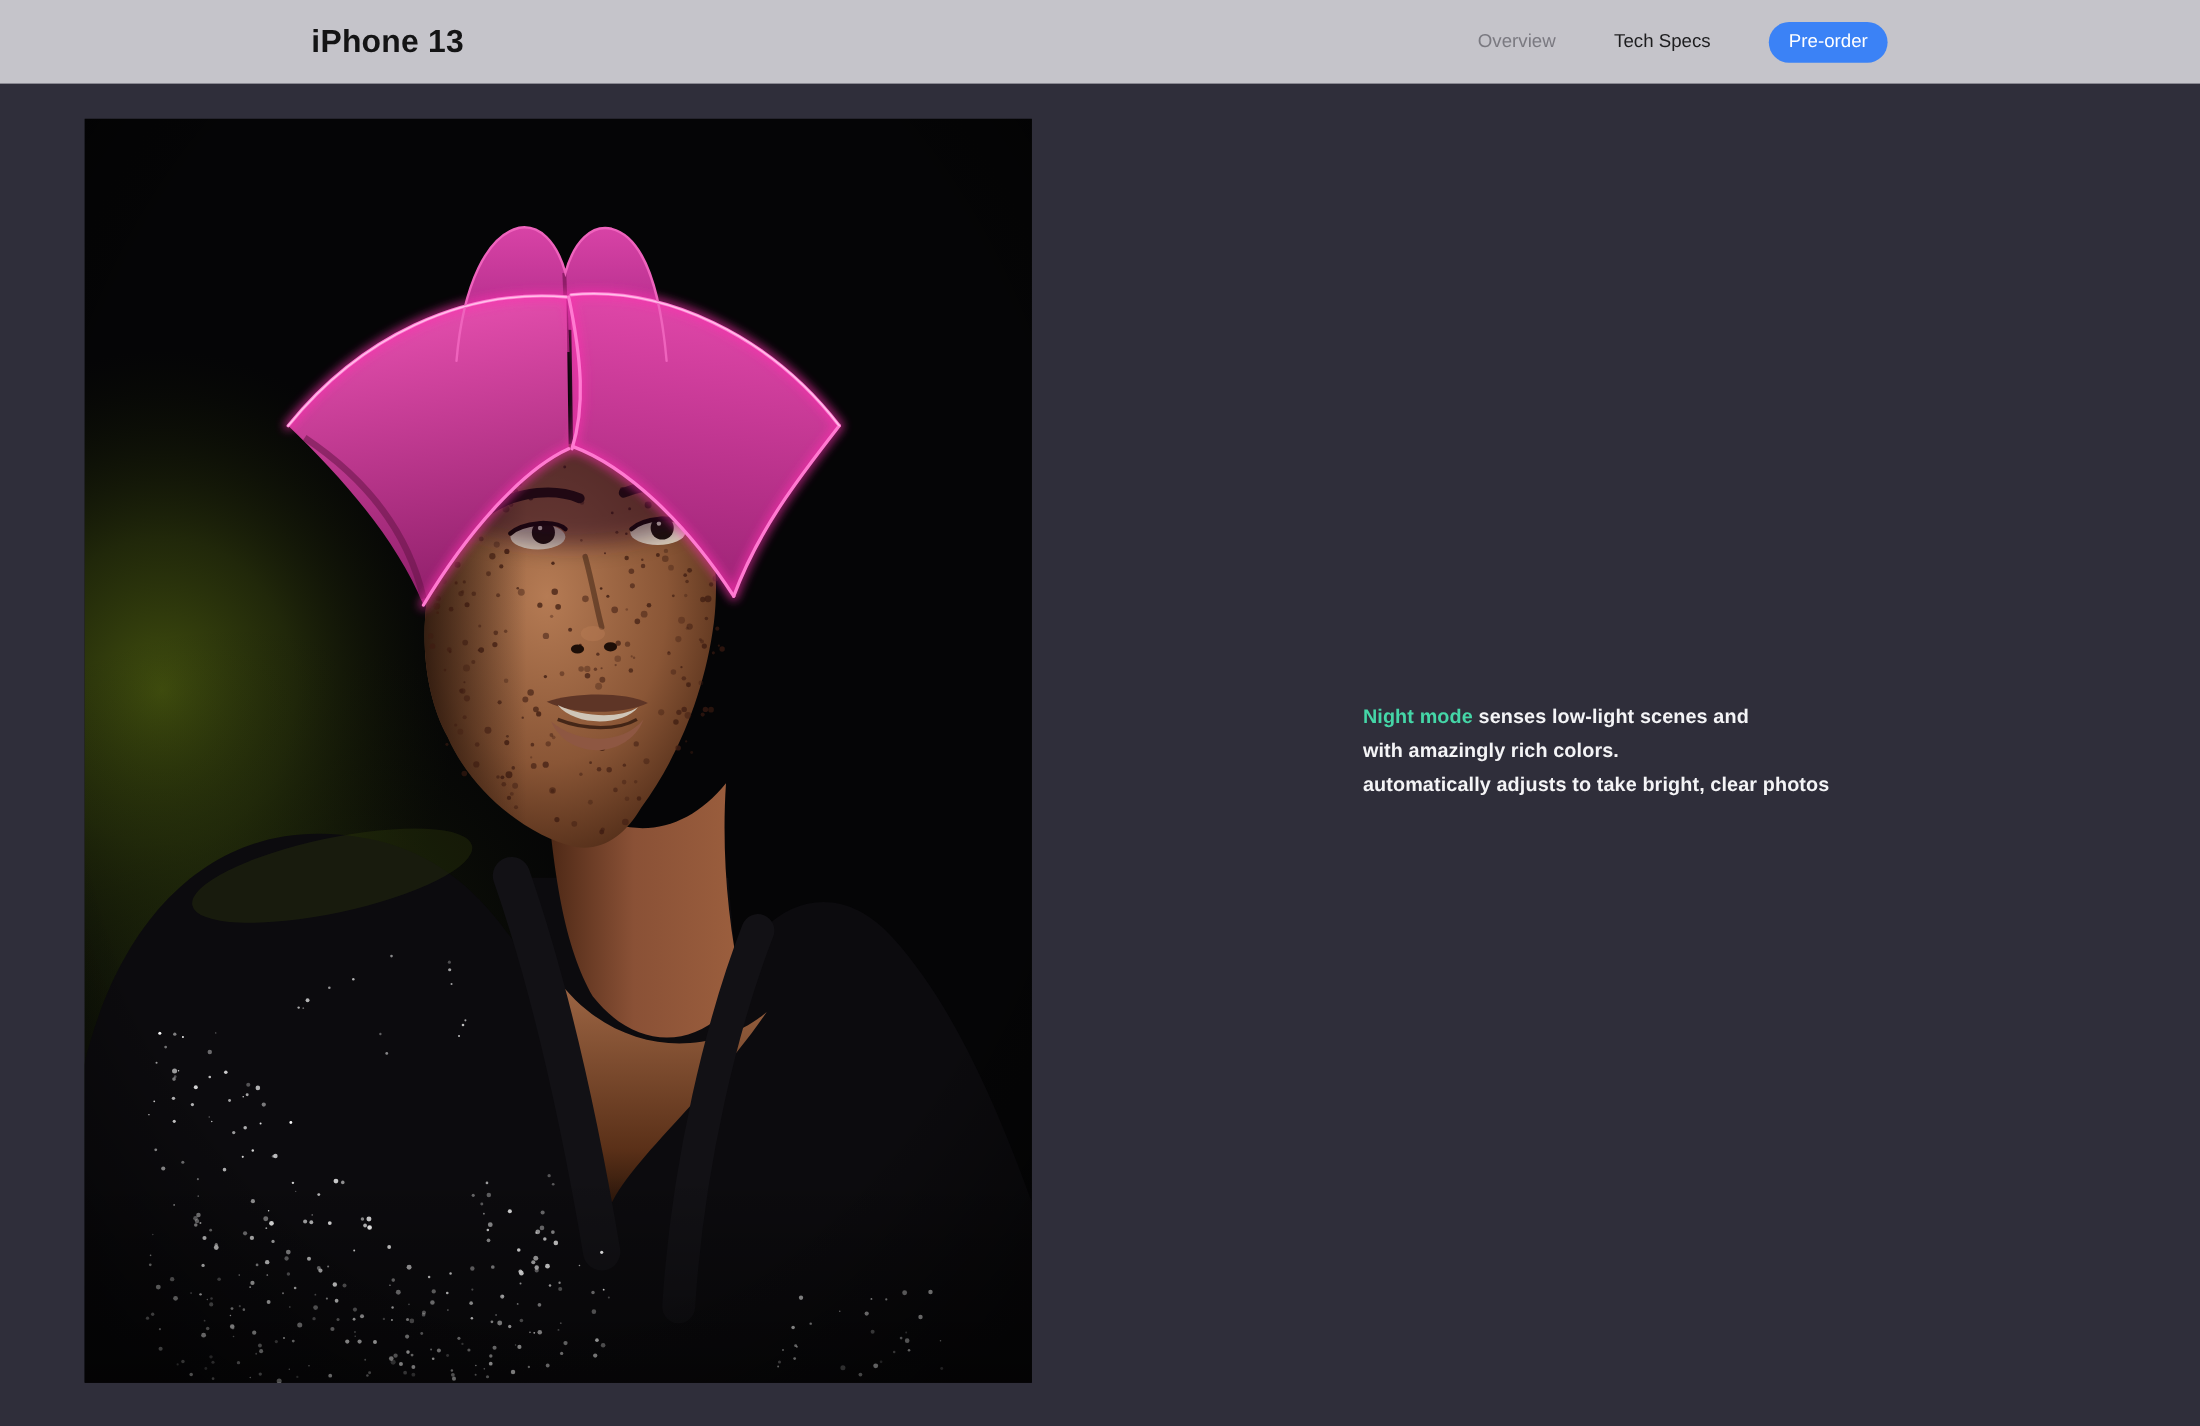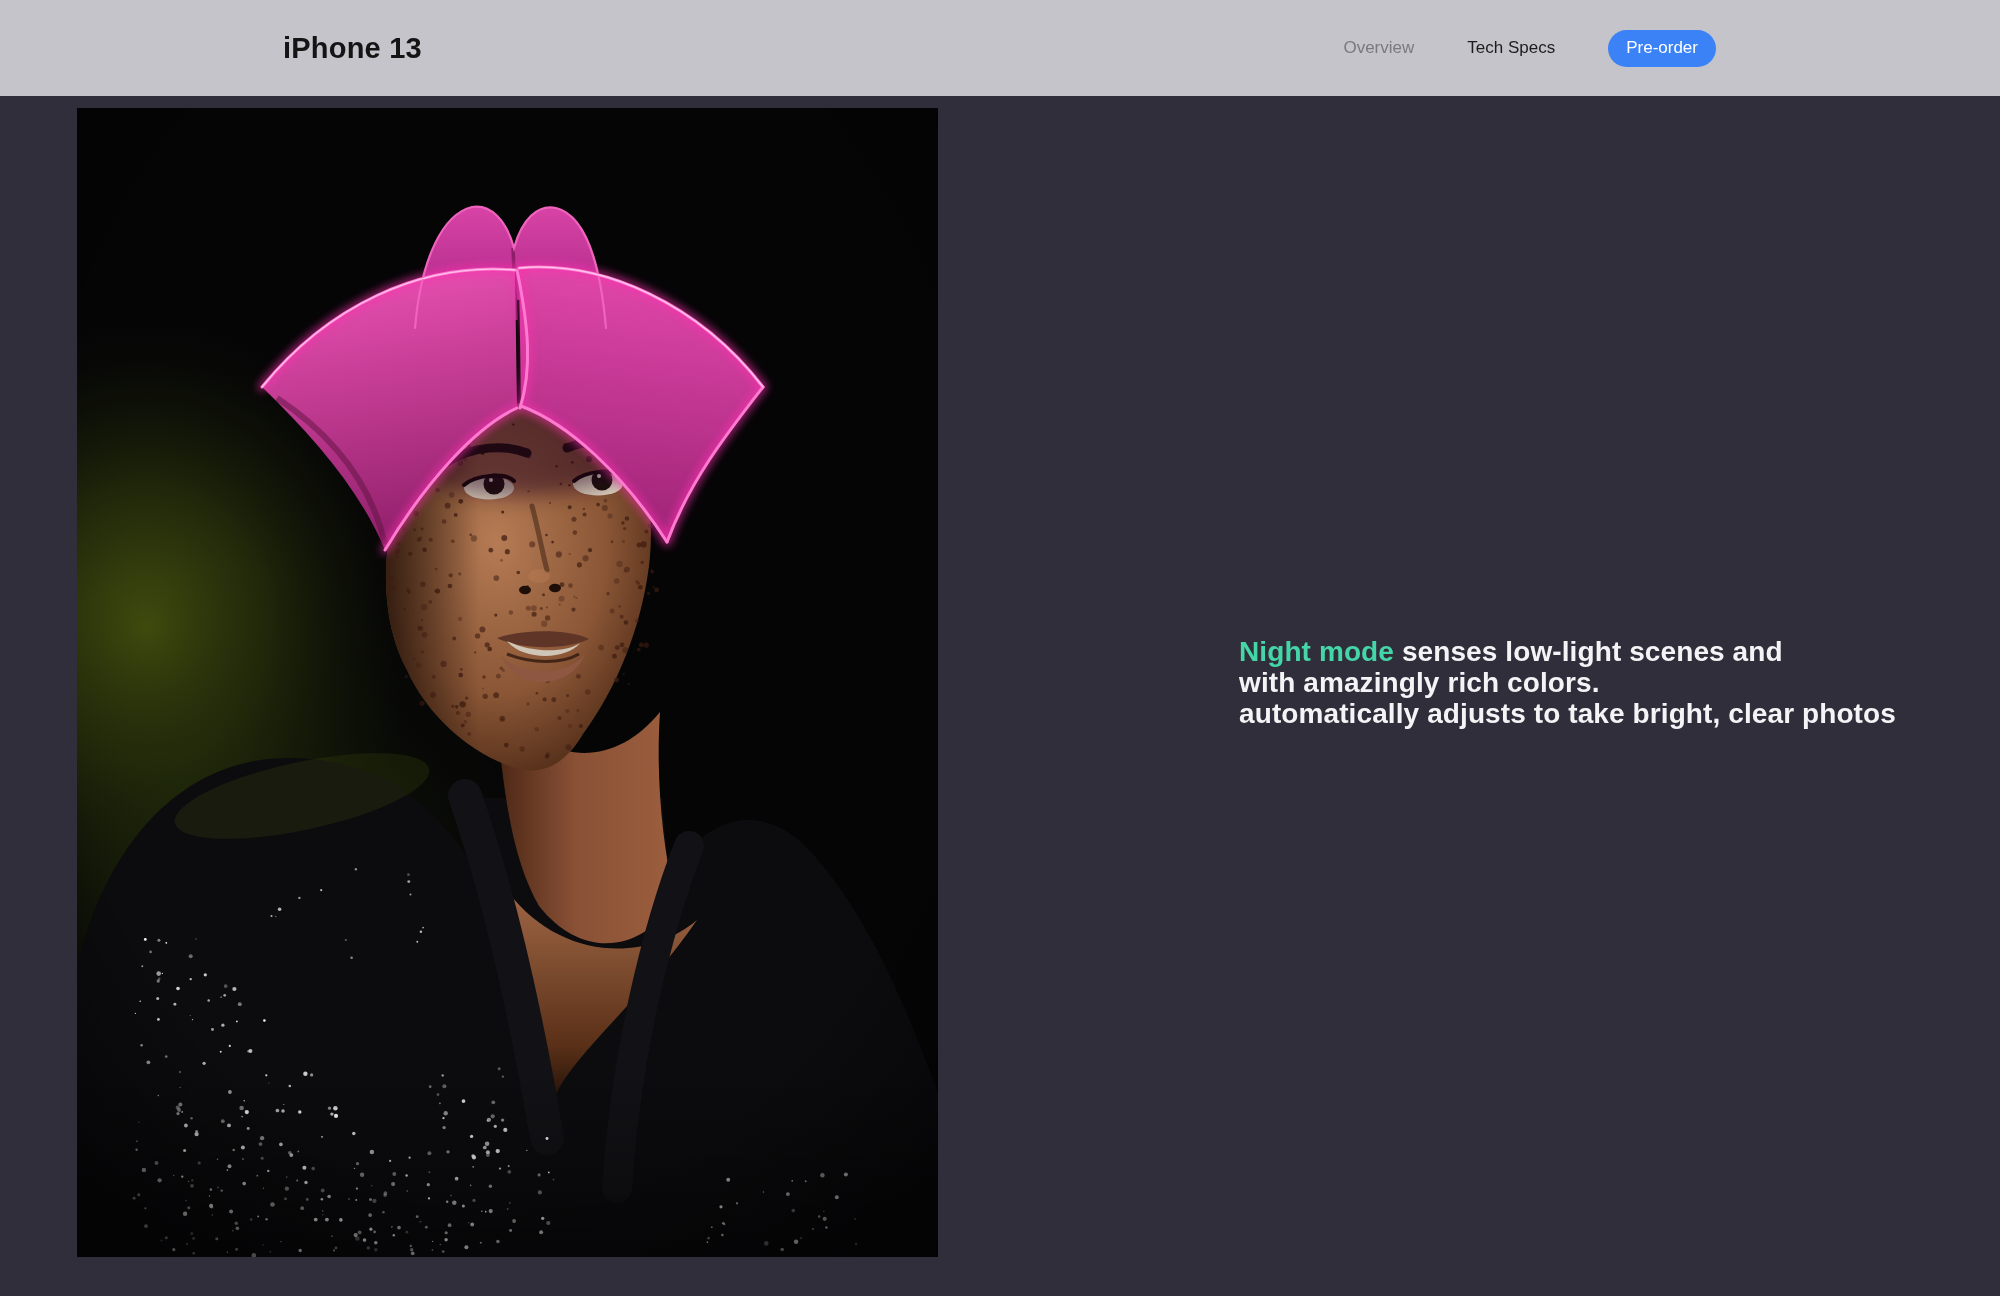--- a/index.html
+++ b/index.html
@@ -4,21 +4,21 @@
 <style>
   html,body{margin:0;padding:0}
   body{
     width:2000px;height:1296px;overflow:hidden;
     background:#2f2e3a;
     font-family:"Liberation Sans","DejaVu Sans",sans-serif;
     position:relative;
   }
   
   .nav{
-    position:absolute;top:0;left:0;width:2000px;height:96px;
+    position:absolute;top:0;left:0;width:2000px;height:76px;
     background:#c5c4ca;
     display:flex;align-items:center;justify-content:space-between;
     padding:0 284px 0 283px;box-sizing:border-box;
   }
   .nav-title{
     font-size:29px;font-weight:700;color:#141415;letter-spacing:.2px;margin:0;
   }
   .nav-links{display:flex;align-items:center;gap:53px}
   .nav-link{font-size:17px;text-decoration:none;cursor:pointer}
   .nav-link.overview{color:#7a7980}
@@ -30,21 +30,21 @@
     font-family:"Liberation Sans","DejaVu Sans",sans-serif;
   }
   
   .photo{
     position:absolute;left:77px;top:108px;width:861px;height:1149px;margin:0;
     background:#050506;
   }
   .photo svg{display:block;width:861px;height:1149px}
   .caption{
     position:absolute;left:1239px;top:636px;margin:0;
-    font-size:28px;line-height:31px;font-weight:600;color:#f4f4f6;
+    font-size:18px;line-height:31px;font-weight:600;color:#f4f4f6;
     letter-spacing:.1px;
   }
   .caption .line{display:block;white-space:pre}
   .caption .hl{color:#45d6a7}
 </style>
 </head>
 <body>
 
 <header class="nav">
   <h1 class="nav-title">iPhone 13</h1>

